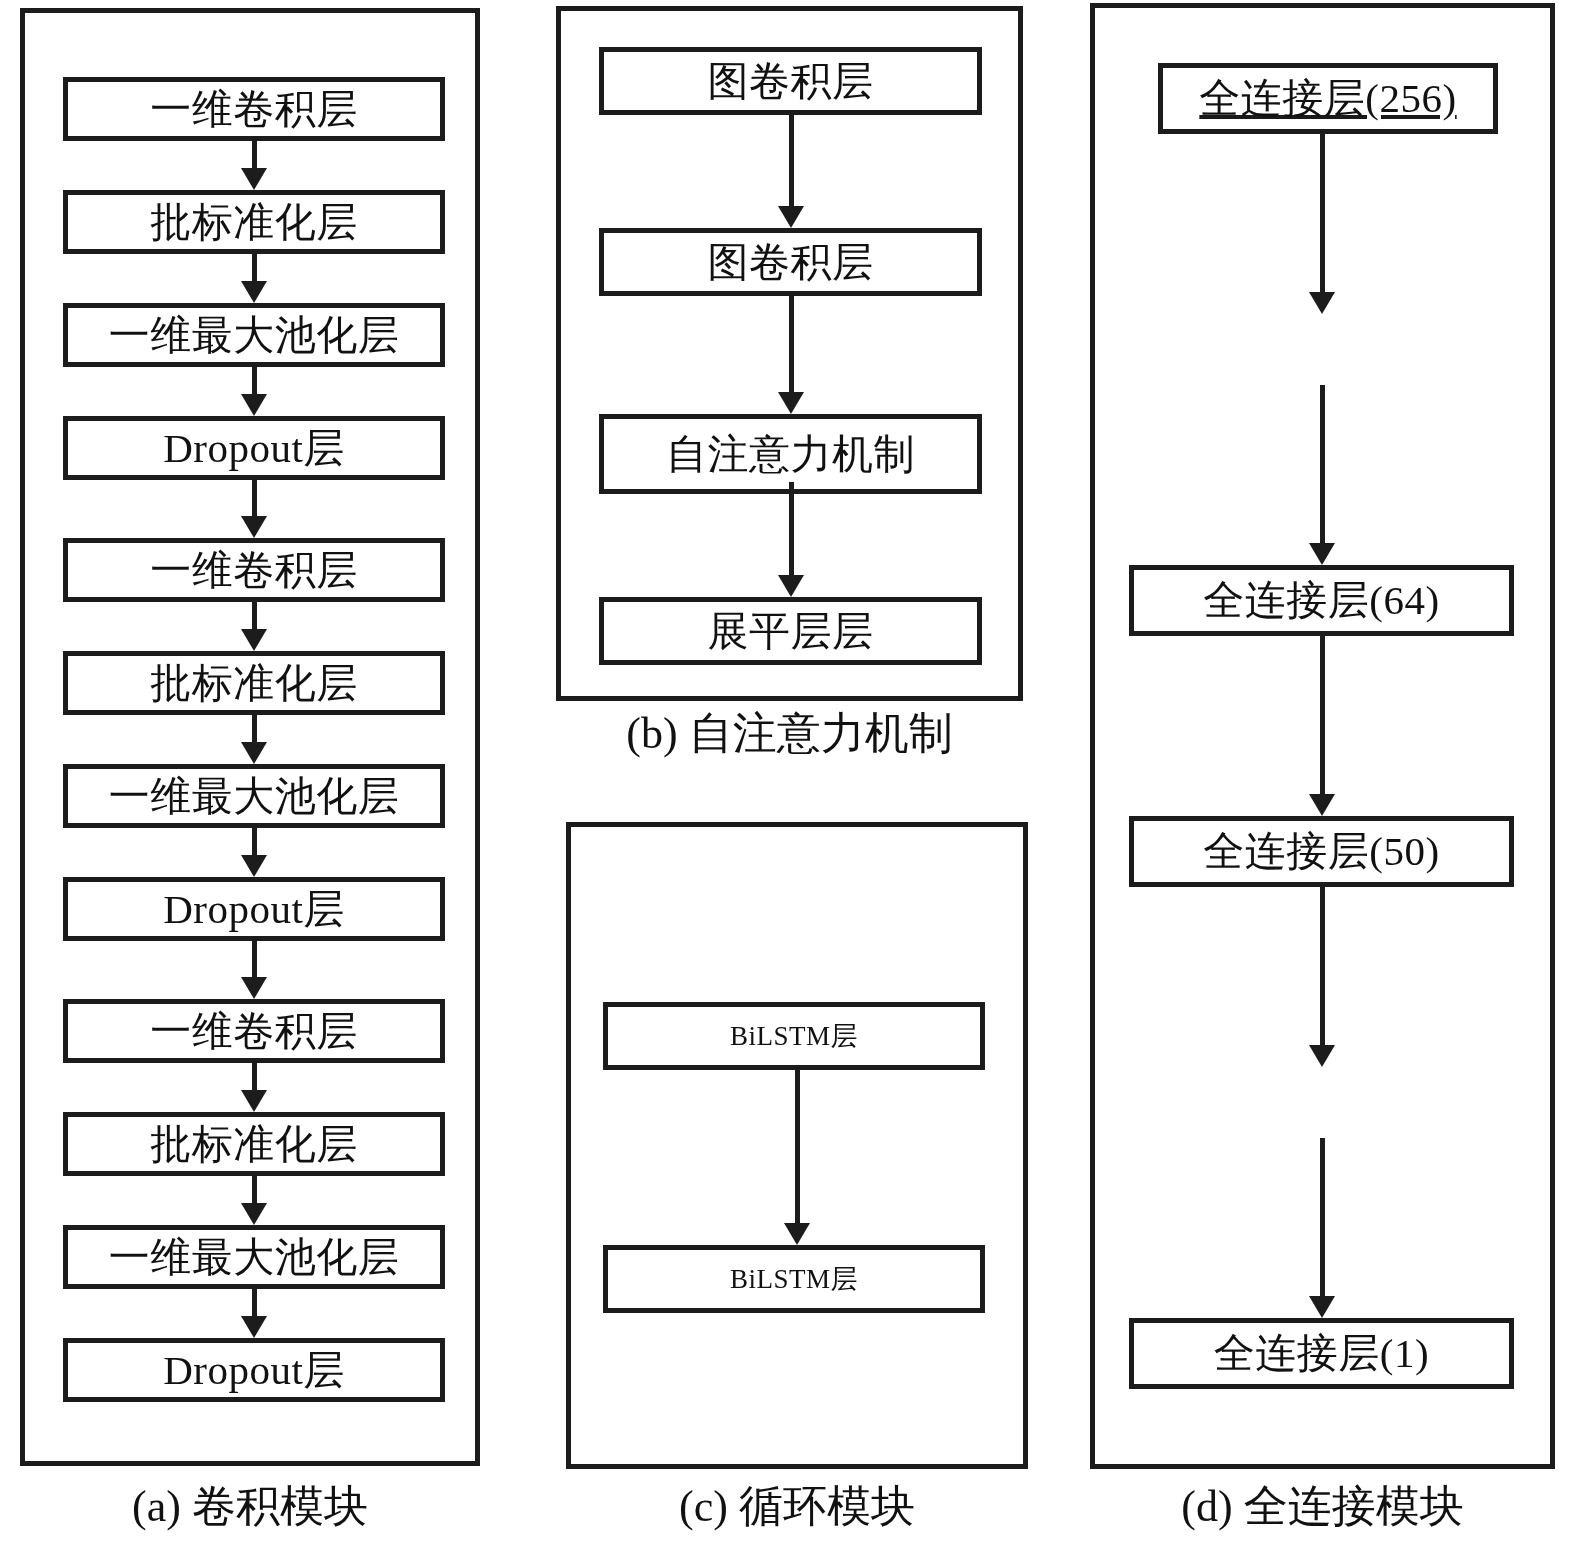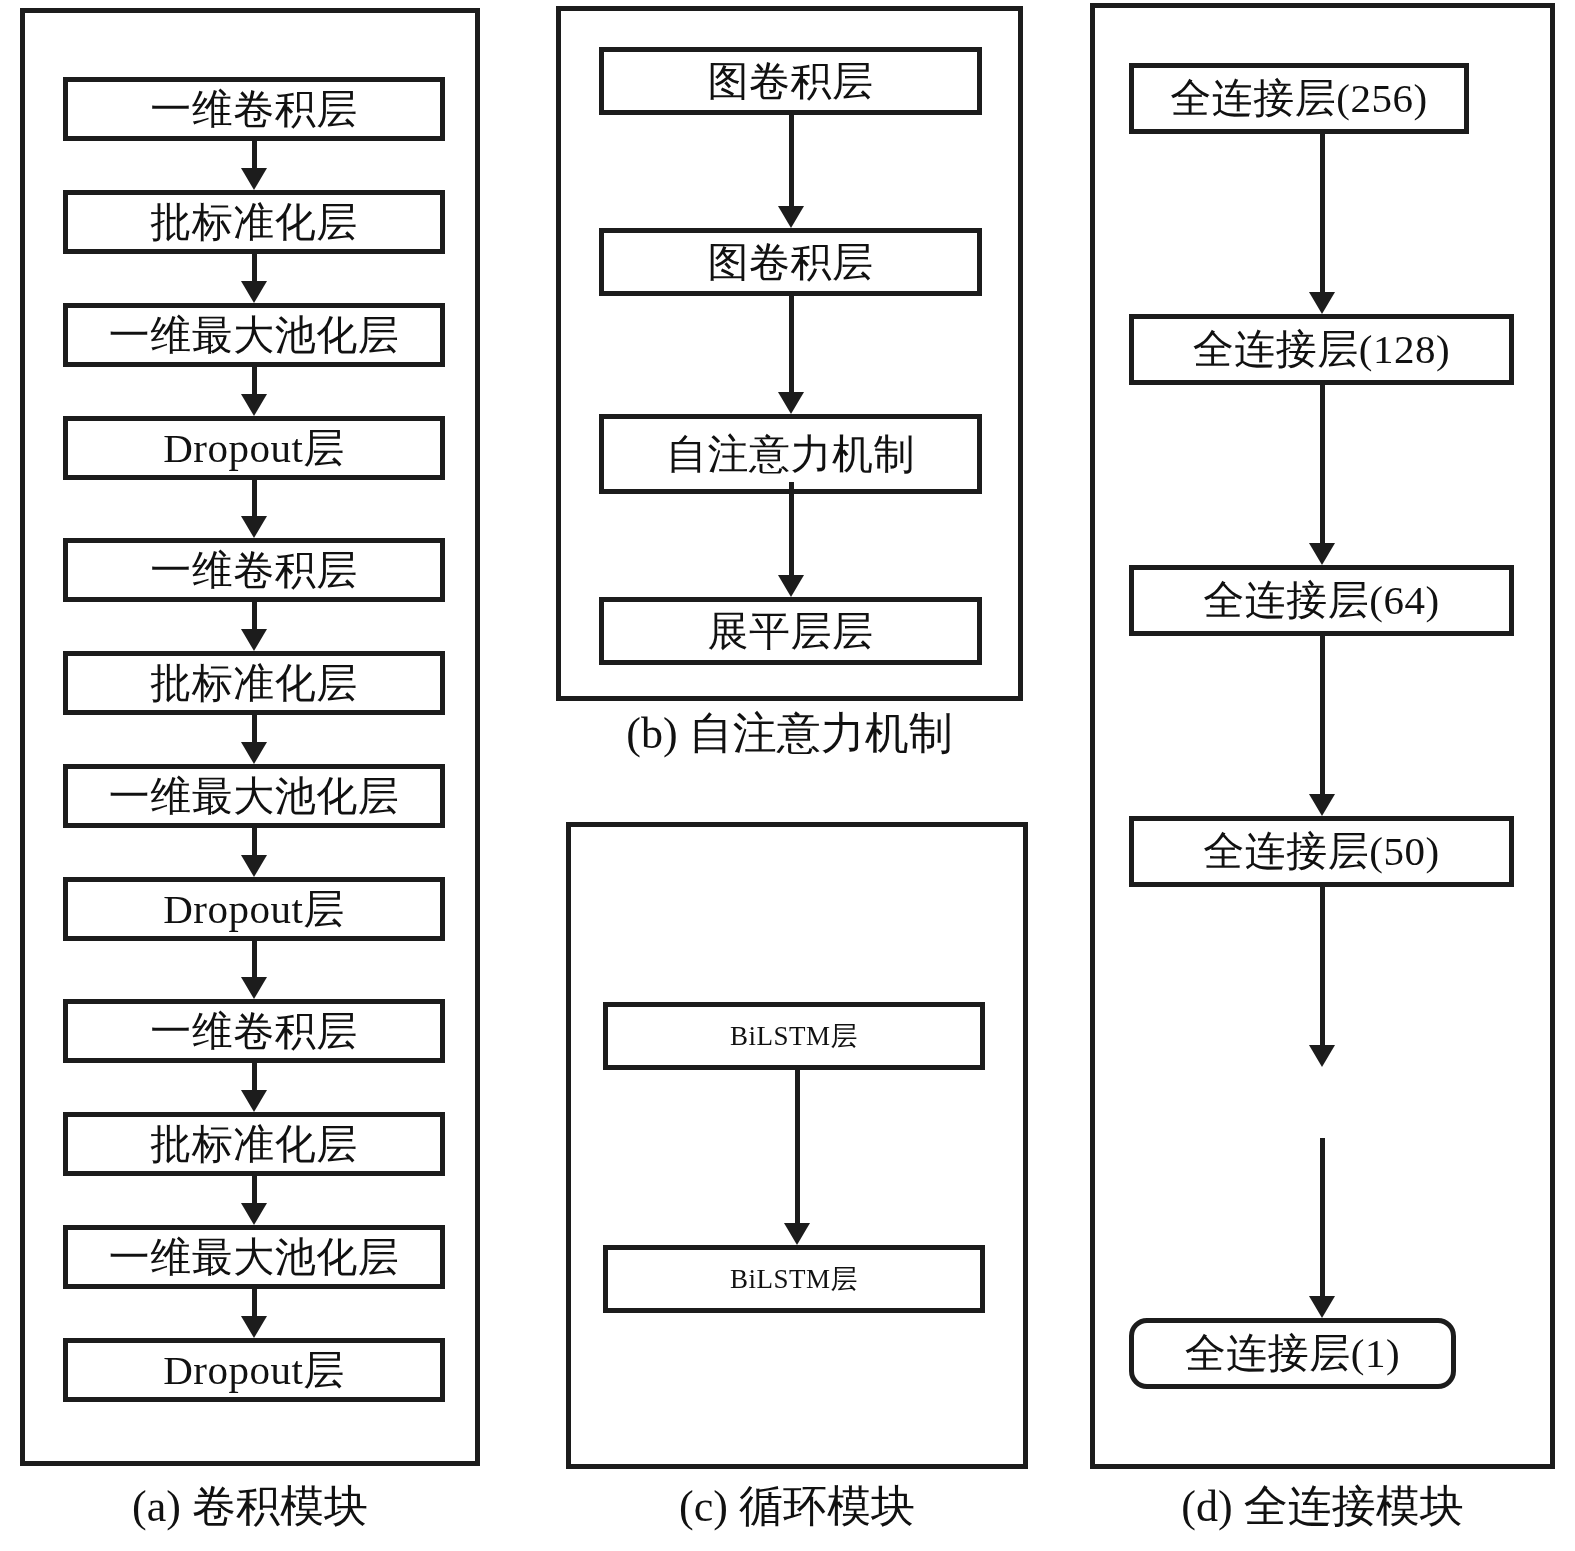--- a/index.html
+++ b/index.html
@@ -237,31 +237,28 @@
   <div class="node" style="left:603px; top:1245px; width:382px; height:68px;">
     <span class="node-label latin">BiLSTM层</span>
   </div>
 
   <div class="caption" style="left:566px; top:1484px; width:462px;">
     <span>(c) 循环模块</span>
   </div>
 
   <div class="panel" style="left:1090px; top:3px; width:465px; height:1466px;"></div>
 
-  <div class="node" style="left:1129px; top:63px; width:340px; height:71px;">
+  <div class="node" style="left:1158px; top:63px; width:340px; height:71px;text-decoration:underline;">
     <span class="node-label">全连接层(256)</span>
   </div>
   <div class="arrow" style="left:1322px; top:134px; height:180px;">
     <span class="shaft" style="height:158px;"></span>
       <span class="head"></span>
   </div>
 
-  <div class="node" style="left:1129px; top:314px; width:385px; height:71px;">
-    <span class="node-label">全连接层(128)</span>
-  </div>
   <div class="arrow" style="left:1322px; top:385px; height:180px;">
     <span class="shaft" style="height:158px;"></span>
       <span class="head"></span>
   </div>
 
   <div class="node" style="left:1129px; top:565px; width:385px; height:71px;">
     <span class="node-label">全连接层(64)</span>
   </div>
   <div class="arrow" style="left:1322px; top:636px; height:180px;">
     <span class="shaft" style="height:158px;"></span>
@@ -274,21 +271,21 @@
   <div class="arrow" style="left:1322px; top:887px; height:180px;">
     <span class="shaft" style="height:158px;"></span>
       <span class="head"></span>
   </div>
 
   <div class="arrow" style="left:1322px; top:1138px; height:180px;">
     <span class="shaft" style="height:158px;"></span>
       <span class="head"></span>
   </div>
 
-  <div class="node" style="left:1129px; top:1318px; width:327px; height:71px;border-radius:18px;">
+  <div class="node" style="left:1129px; top:1318px; width:385px; height:71px;">
     <span class="node-label">全连接层(1)</span>
   </div>
 
   <div class="caption" style="left:1090px; top:1484px; width:465px;">
     <span>(d) 全连接模块</span>
   </div>
 
 </div>
 
 </body></html>

